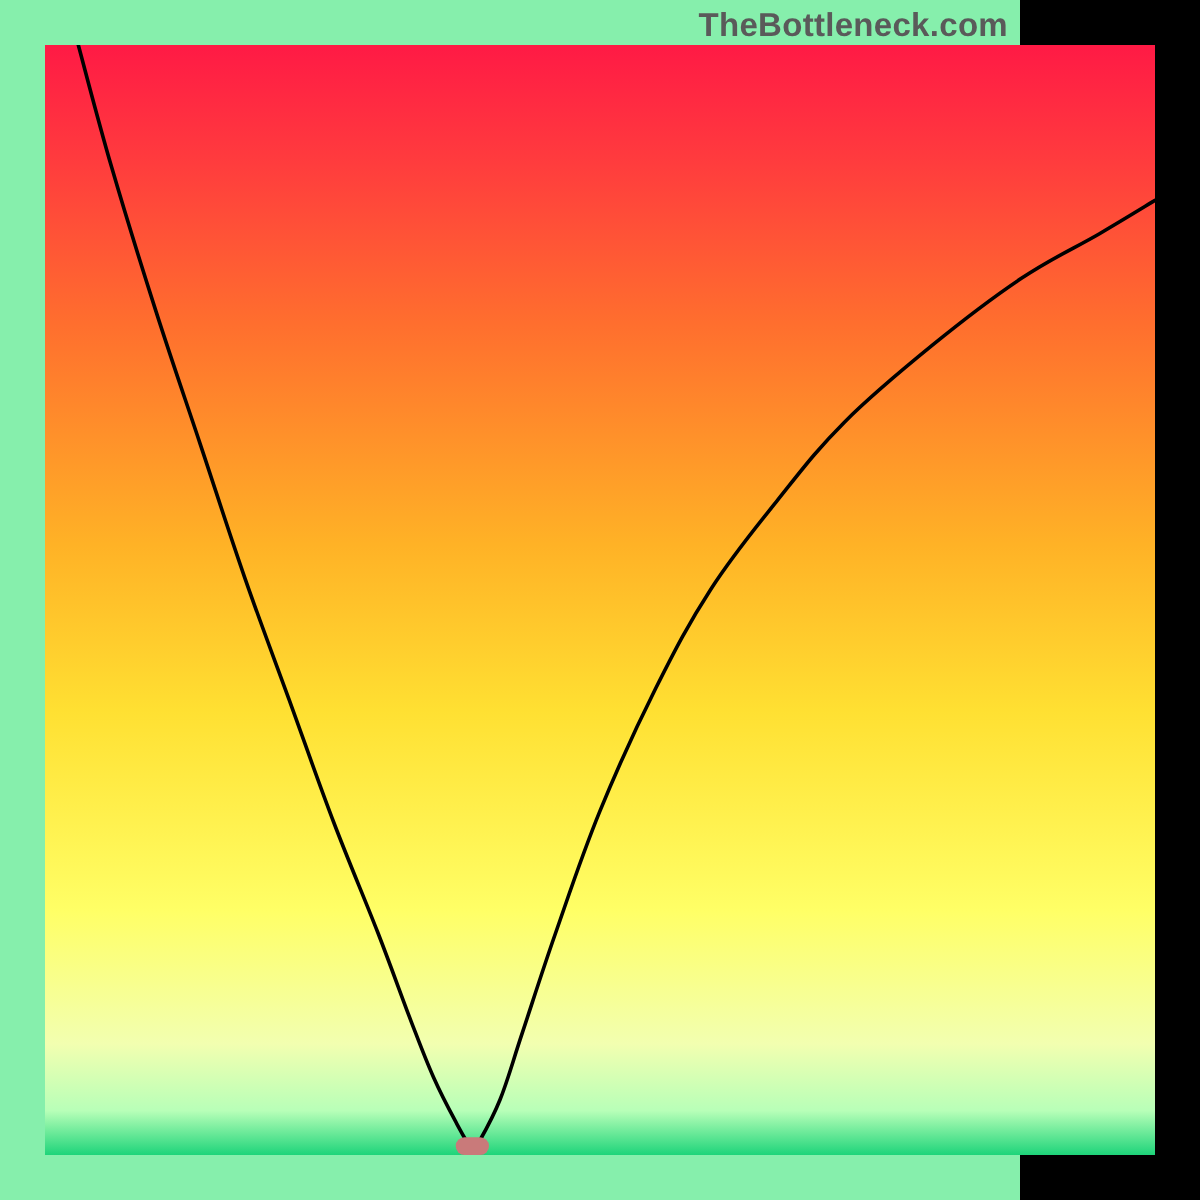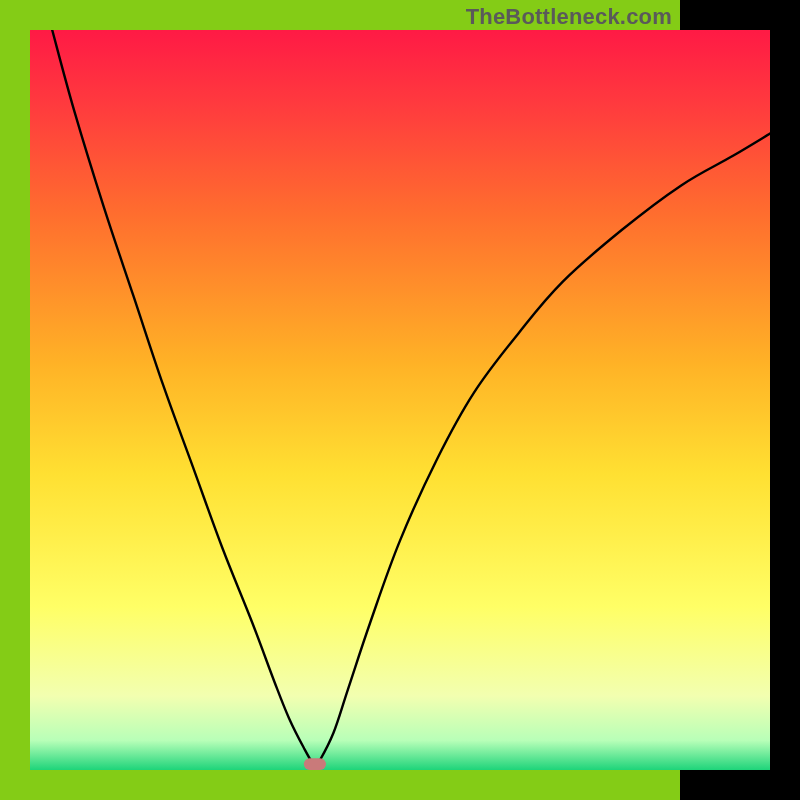--- a/index.html
+++ b/index.html
@@ -8,21 +8,21 @@
     width: 800px;
     height: 800px;
     overflow: hidden;
     background: #000;
     font-family: Arial, Helvetica, sans-serif;
   }
   .outer {
     position: relative;
     width: 680px;
     height: 800px;
-    background: #84cc16;
+    background: #86efac;
   }
   .plot {
     position: absolute;
     left: 30px;
     top: 30px;
     width: 740px;
     height: 740px;
     overflow: hidden;
   }
   .plot svg {

